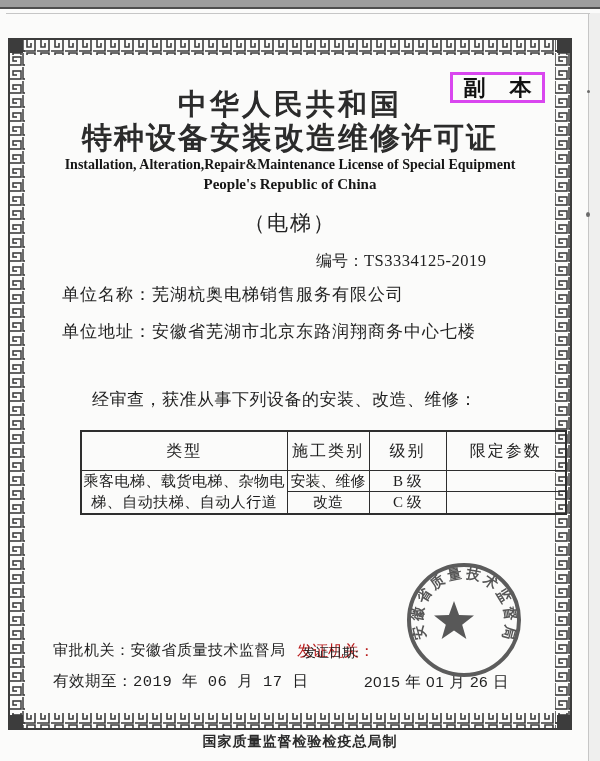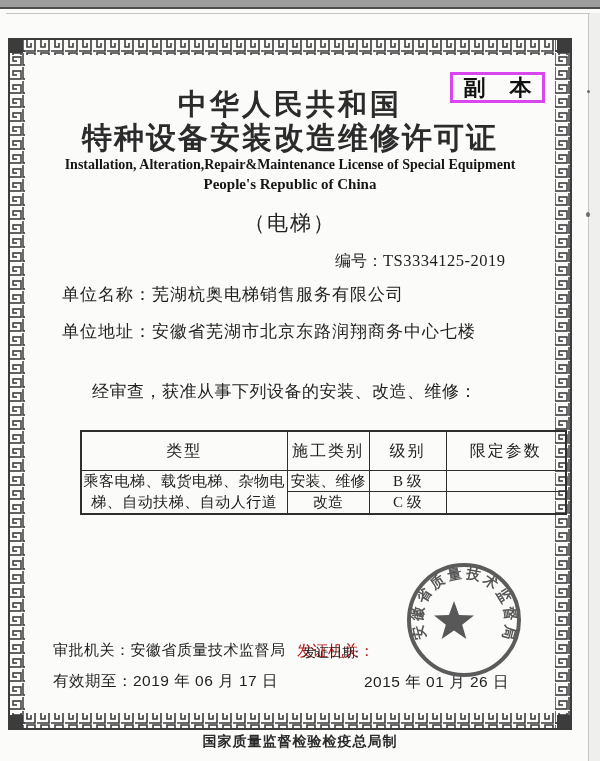--- a/index.html
+++ b/index.html
@@ -27,42 +27,42 @@
   }
   
   .center-line{left:20px;width:540px;text-align:center;}
   .title-cn-1{top:85px;font-family:"Liberation Sans",sans-serif;font-weight:700;font-size:29px;letter-spacing:3px;color:#2b2b2b;}
   .title-cn-2{top:118px;font-family:"Liberation Sans",sans-serif;font-weight:700;font-size:30px;letter-spacing:2px;color:#2b2b2b;}
   .title-en-1{top:157px;font-weight:700;font-size:14px;letter-spacing:0px;color:#161616;}
   .title-en-2{top:176px;font-weight:700;font-size:15px;color:#161616;}
   .equip-cat{top:209px;font-family:"Liberation Sans",sans-serif;font-size:21px;letter-spacing:2px;color:#222;}
   
   .line{white-space:nowrap;}
-  .no-line{left:335px;top:251px;font-size:16px;font-family:Liberation Serif, serif;}
+  .no-line{left:316px;top:251px;font-size:16px;font-family:Liberation Serif, serif;}
   .no-value{font-size:16.5px;letter-spacing:0.5px;}
   .name-line{left:62px;top:283px;font-size:17px;letter-spacing:1px;}
   .addr-line{left:62px;top:320px;font-size:17px;letter-spacing:1px;}
-  .stmt-line{left:92px;top:380px;font-size:17px;letter-spacing:0.5px;text-align:right;}
+  .stmt-line{left:92px;top:388px;font-size:17px;letter-spacing:0.5px;text-align:right;}
   
   .license-table{left:62px;top:430px;padding-left:18px;}
   table{border-collapse:collapse;table-layout:fixed;width:485px;}
   table,td,th{border:1.5px solid #2e2e2e;}
   table{border-width:2.5px;}
   th,td{padding:0;text-align:center;vertical-align:middle;font-weight:400;color:#1d1d1d;}
   th{height:38px;font-size:16px;letter-spacing:2px;}
   td{font-size:15px;}
   .row-h1{height:21px;}
   .row-h2{height:22px;margin-top:42px;}
   .equip-cell span{display:block;line-height:21px;letter-spacing:0.5px;}
   
   .approval-line{left:53px;top:641px;font-size:15px;letter-spacing:0.5px;}
   .issuing-overlap-1{left:297px;top:641px;font-size:15.5px;color:#b91c1c;}
   .issuing-overlap-2{left:303px;top:644px;font-size:13px;color:#222;}
   .valid-line{left:53px;top:671px;font-size:15.5px;letter-spacing:0.5px;}
-  .valid-line .num, .issue-date .num{font-family:Liberation Sans, sans-serif;}
+  .valid-line .num, .issue-date .num{font-family:Liberation Mono, monospace;}
   .issue-date{left:364px;top:672px;font-size:15.5px;font-family:"Liberation Sans",sans-serif;letter-spacing:0.5px;}
   .maker-line{left:0;top:733px;width:600px;text-align:center;font-family:"Liberation Sans",sans-serif;font-weight:700;font-size:14px;letter-spacing:1px;color:#2a2a2a;}
 </style>
 </head>
 <body>
 
 <div class="abs artifact-top"></div>
 <div class="abs outside-right"></div>
 <div class="abs page-edge-top"></div>
 <div class="abs page-edge-right"></div>

